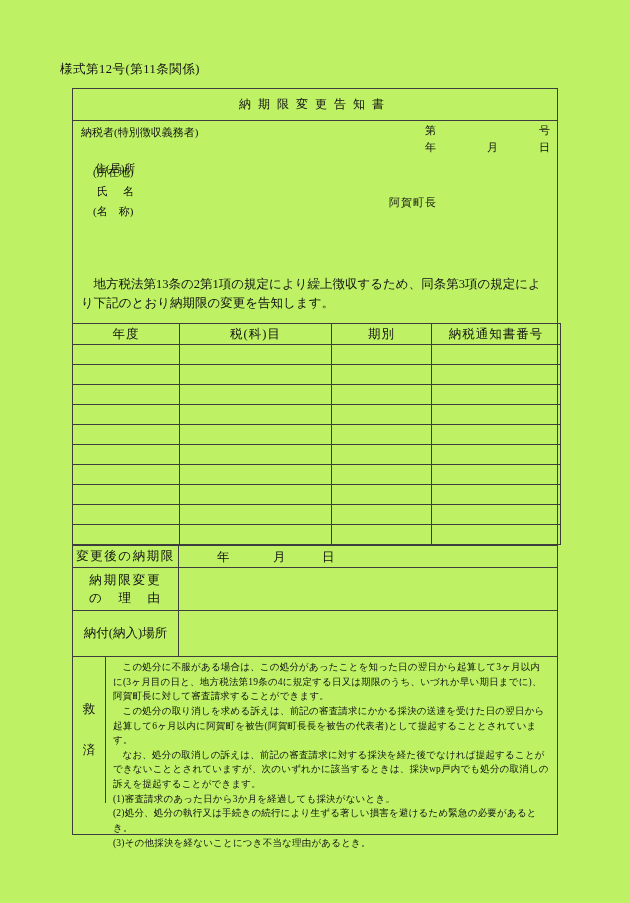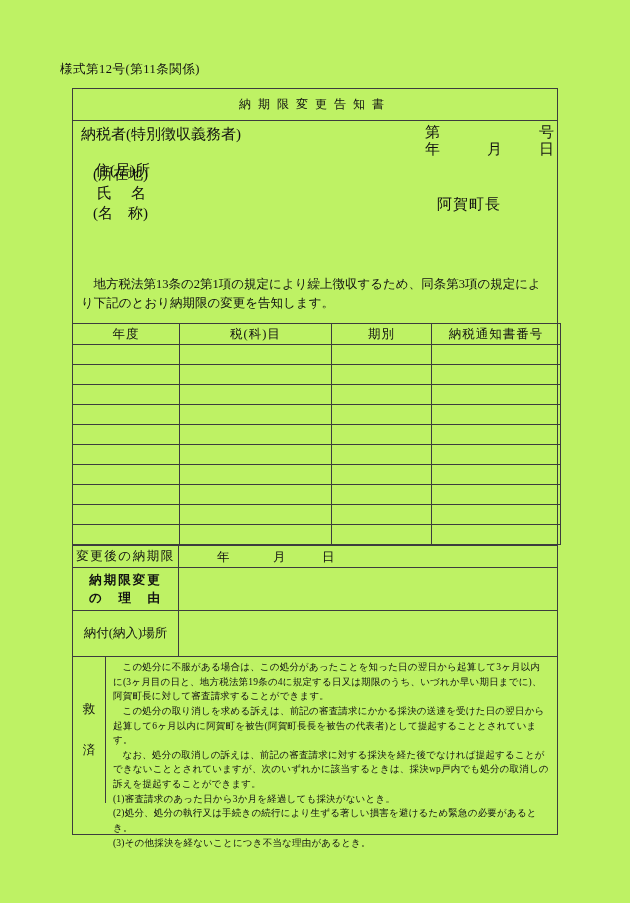--- a/index.html
+++ b/index.html
@@ -35,34 +35,34 @@
     box-sizing: border-box;
     border-bottom: 1px solid #3d3d3d;
     text-align: center;
     font-size: 12px;
     letter-spacing: 7px;
     padding-top: 7px;
   }
   .addressee {
     position: relative;
     height: 105px;
-    font-size: 15px;
+    font-size: 11px;
   }
   .addressee span { position: absolute; white-space: nowrap; }
   .lbl-taxpayer { left: 8px;  top: 4px; }
   .lbl-addr1    { left: 22px; top: 24px; margin-top: 16px; }
   .lbl-addr2    { left: 20px; top: 44px; }
   .lbl-name1    { left: 24px; top: 63px; letter-spacing: 2px; }
   .lbl-name2    { left: 20px; top: 83px; }
   .doc-no-pre   { left: 352px; top: 2px; }
   .doc-no-suf   { left: 466px; top: 2px; }
   .date-y       { left: 352px; top: 19px; }
   .date-m       { left: 414px; top: 19px; }
   .date-d       { left: 466px; top: 19px; }
-  .issuer       { left: 316px; top: 74px; letter-spacing: 1px; margin-left: 48px; }
+  .issuer       { left: 316px; top: 74px; letter-spacing: 1px; }
   .body-par {
     height: 53px;
     box-sizing: border-box;
     padding: 5px 8px 0 8px;
     font-size: 12.5px;
     line-height: 1.55;
     text-indent: 1em;
     margin-top: 44px;
   }
   table.tax-table {
@@ -103,21 +103,21 @@
     text-align: center;
   }
   .frow .fvalue { flex: 1; position: relative; }
   .row-deadline { height: 22px; }
   .row-deadline .flabel { letter-spacing: 1.5px; }
   .row-deadline .fvalue span { position: absolute; top: 3px; }
   .dl-y { left: 38px; }
   .dl-m { left: 94px; }
   .dl-d { left: 143px; }
   .row-reason { height: 43px; }
-  .row-reason .flabel { letter-spacing: 2px; line-height: 1.45; font-weight: bold; }
+  .row-reason .flabel { letter-spacing: 2px; line-height: 1.45; }
   .row-tax { height: 27px; }
   .row-place { height: 46px; }
   .row-remedy { height: 147px; }
   .row-remedy .flabel {
     width: 33px;
     gap: 24px;
     font-size: 12.5px;
   }
   .remedy-text {
     padding: 3px 7px 0 7px;

